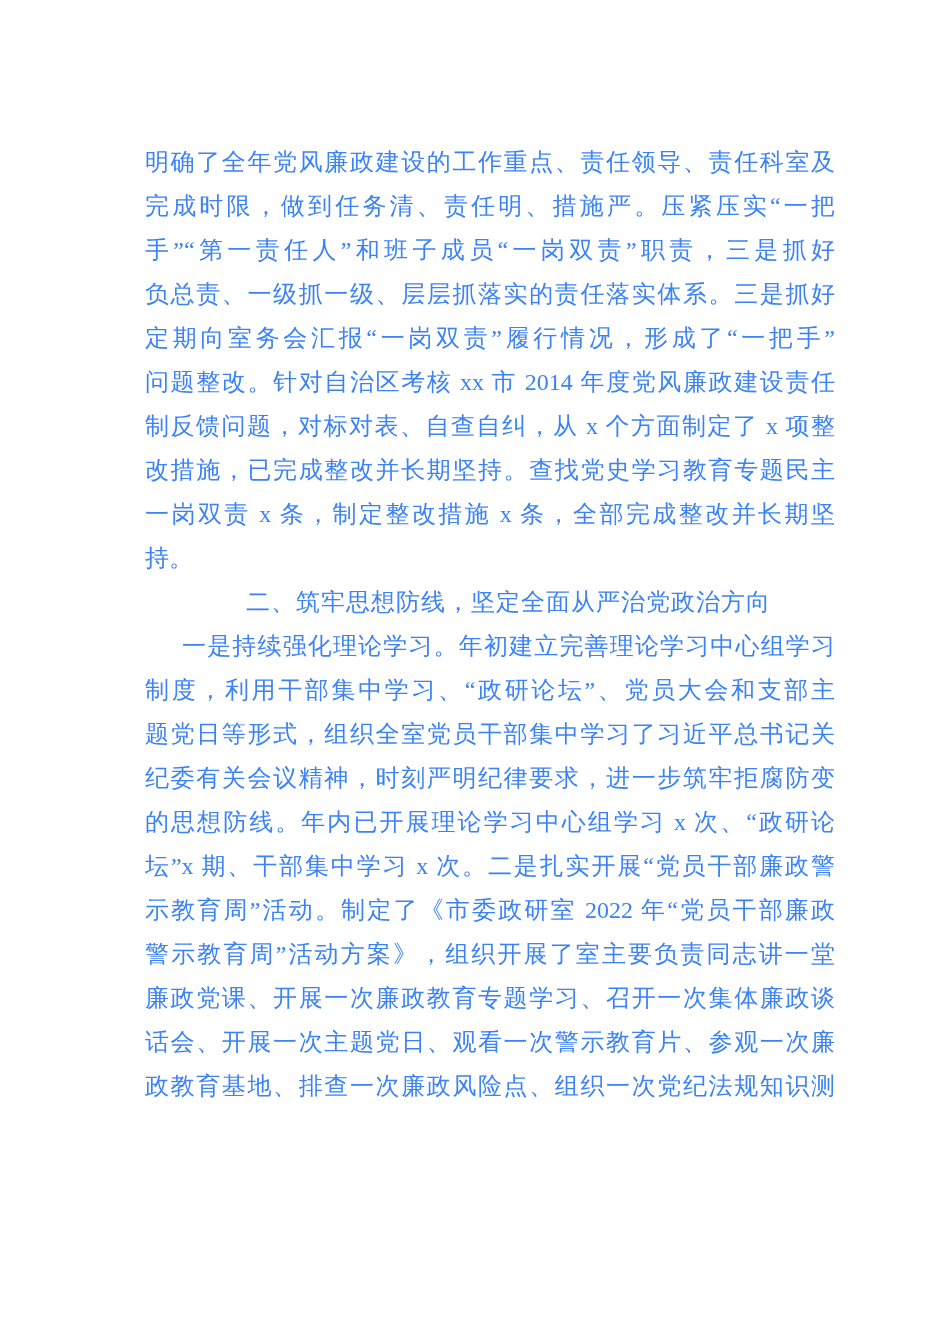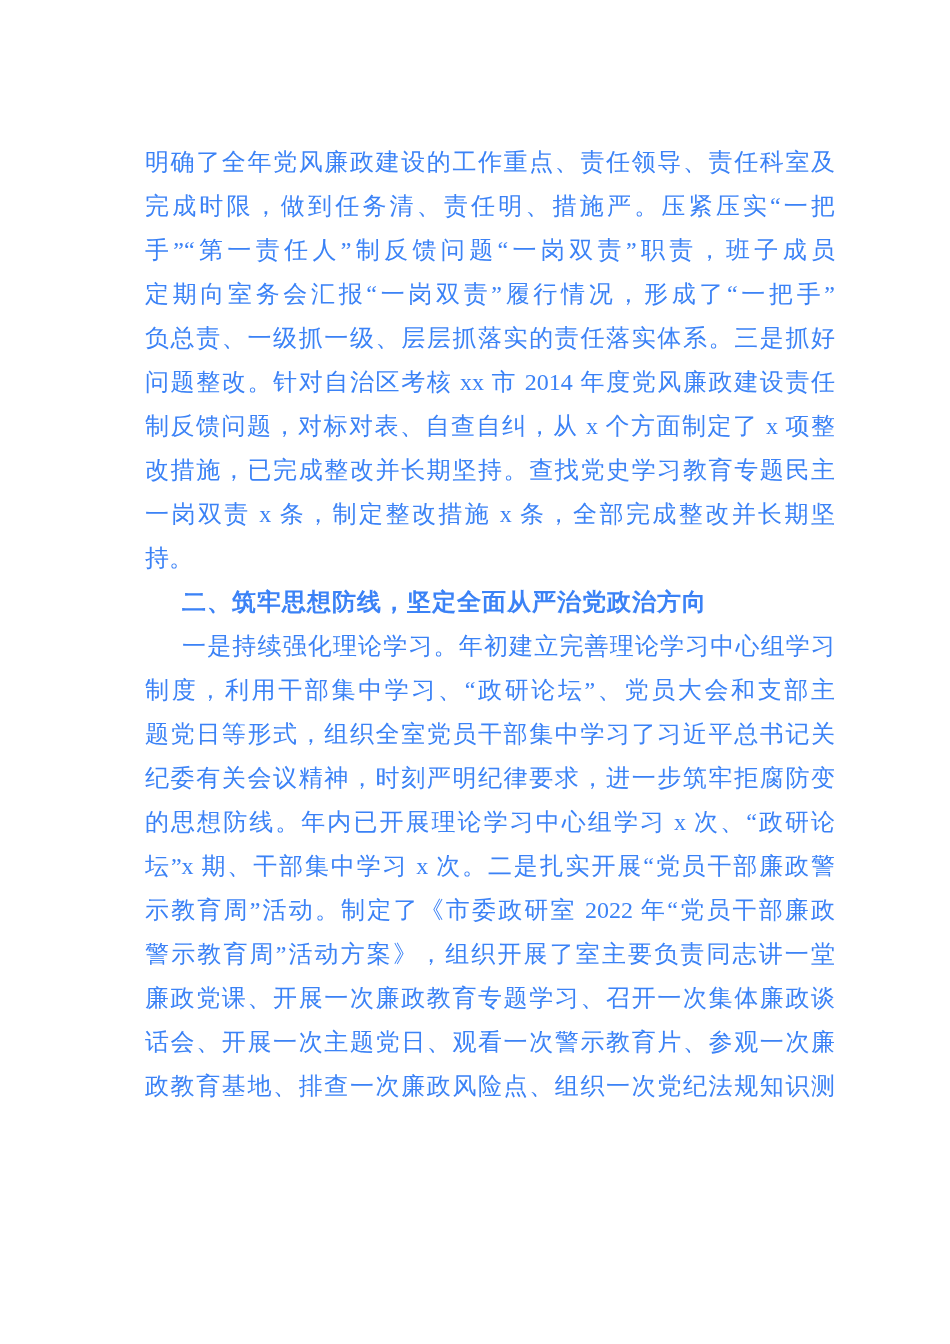--- a/index.html
+++ b/index.html
@@ -36,34 +36,35 @@
     text-align: justify;
     text-align-last: justify;
   }
   
   .ind {
     text-indent: 37px;
   }
   
   .hd {
     font-family: "Liberation Sans", "DejaVu Sans", sans-serif;
-    font-weight: 700;
+    font-weight: 400;
     letter-spacing: 1px;
+    text-align: center;
   }
 </style>
 </head>
 <body>
 
 <div class="page">
   <div class="doc">
     <div class="ln j">明确了全年党风廉政建设的工作重点、责任领导、责任科室及</div>
     <div class="ln j">完成时限，做到任务清、责任明、措施严。压紧压实“一把</div>
-    <div class="ln j">手”“第一责任人”制反馈问题“一岗双责”职责，班子成员</div>
+    <div class="ln j">手”“第一责任人”和班子成员“一岗双责”职责，三是抓好</div>
+    <div class="ln j">负总责、一级抓一级、层层抓落实的责任落实体系。三是抓好</div>
     <div class="ln j">定期向室务会汇报“一岗双责”履行情况，形成了“一把手”</div>
-    <div class="ln j">负总责、一级抓一级、层层抓落实的责任落实体系。三是抓好</div>
     <div class="ln j">问题整改。针对自治区考核 xx 市 2014 年度党风廉政建设责任</div>
     <div class="ln j">制反馈问题，对标对表、自查自纠，从 x 个方面制定了 x 项整</div>
     <div class="ln j">改措施，已完成整改并长期坚持。查找党史学习教育专题民主</div>
     <div class="ln j">一岗双责 x 条，制定整改措施 x 条，全部完成整改并长期坚</div>
     <div class="ln">持。</div>
     <div class="ln hd ind">二、筑牢思想防线，坚定全面从严治党政治方向</div>
     <div class="ln j ind">一是持续强化理论学习。年初建立完善理论学习中心组学习</div>
     <div class="ln j">制度，利用干部集中学习、“政研论坛”、党员大会和支部主</div>
     <div class="ln j">题党日等形式，组织全室党员干部集中学习了习近平总书记关</div>
     <div class="ln j">纪委有关会议精神，时刻严明纪律要求，进一步筑牢拒腐防变</div>

